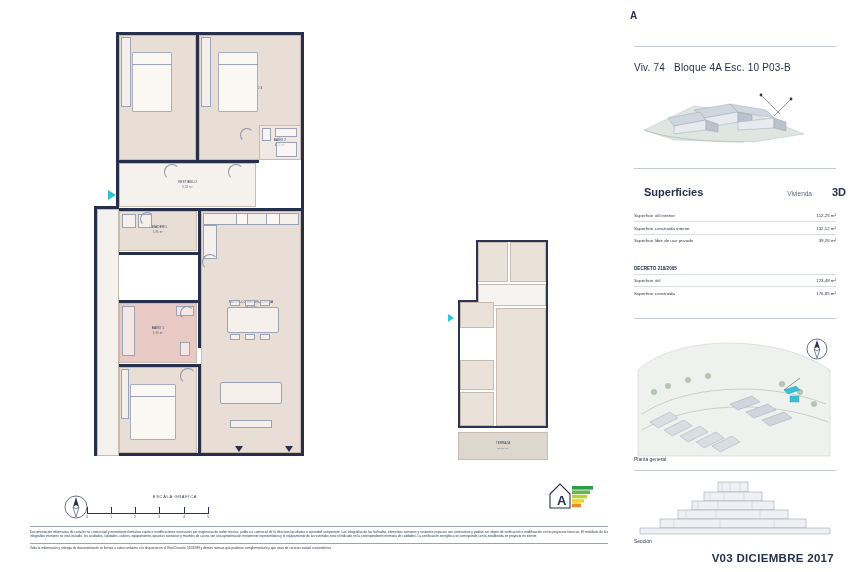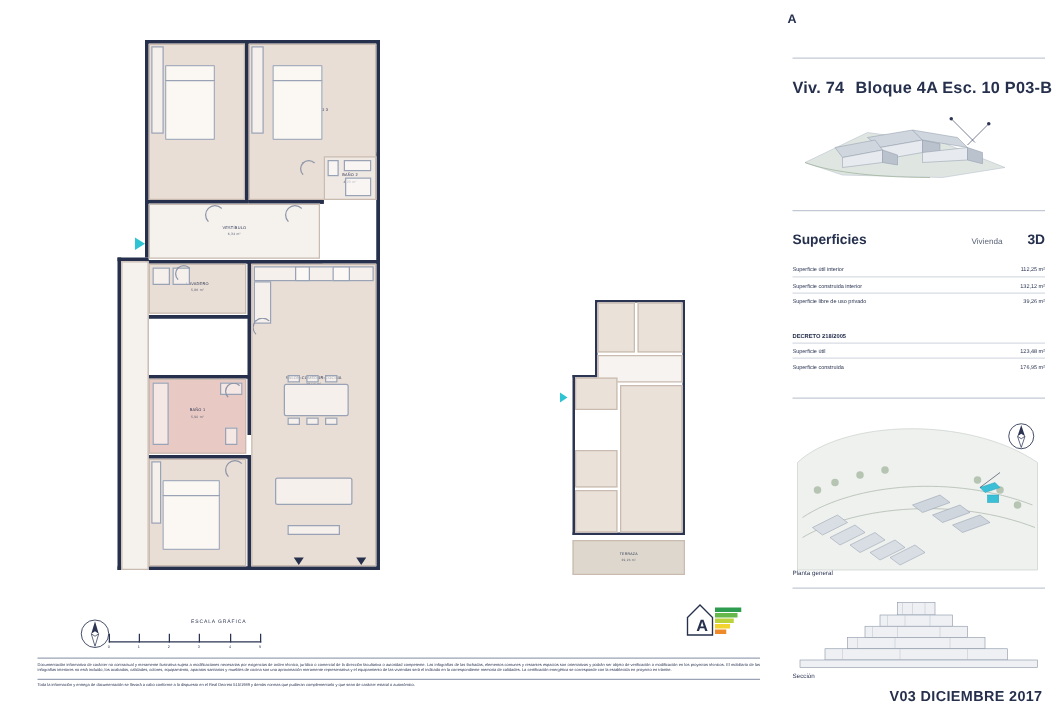--- a/index.html
+++ b/index.html
@@ -155,31 +155,31 @@
     background: #ffffff;
   }
   .logo-mark {
     position: absolute; left: 10px; top: 10px;
     font-size: 10px; font-weight: bold; color: #26304d; letter-spacing: 1px;
   }
   .hrule { position: absolute; height: 1px; background: #c3c9d4; left: 14px; right: 14px; }
 
   .viv-title {
     position: absolute; left: 14px; top: 62px;
-    font-size: 13px; font-weight: bold; color: #26304d; letter-spacing: .2px; text-align: right;
+    font-size: 10px; font-weight: normal; color: #26304d; letter-spacing: .2px; text-align: right;
   }
   .viv-title .num { margin-right: 9px; }
 
   .iso3d {
     position: absolute; left: 14px; top: 84px;
     width: 202px; height: 62px;
   }
 
   .superficies-head {
-    position: absolute; left: 14px; top: 186px;
+    position: absolute; left: 24px; top: 186px;
     width: 202px; height: 18px;
   }
   .superficies-head .t {
     position: absolute; left: 0; top: 0;
     font-size: 11px; font-weight: bold; color: #26304d;
   }
   .superficies-head .viv {
     position: absolute; right: 34px; top: 4px;
     font-size: 6.5px; color: #5b6478;
   }

